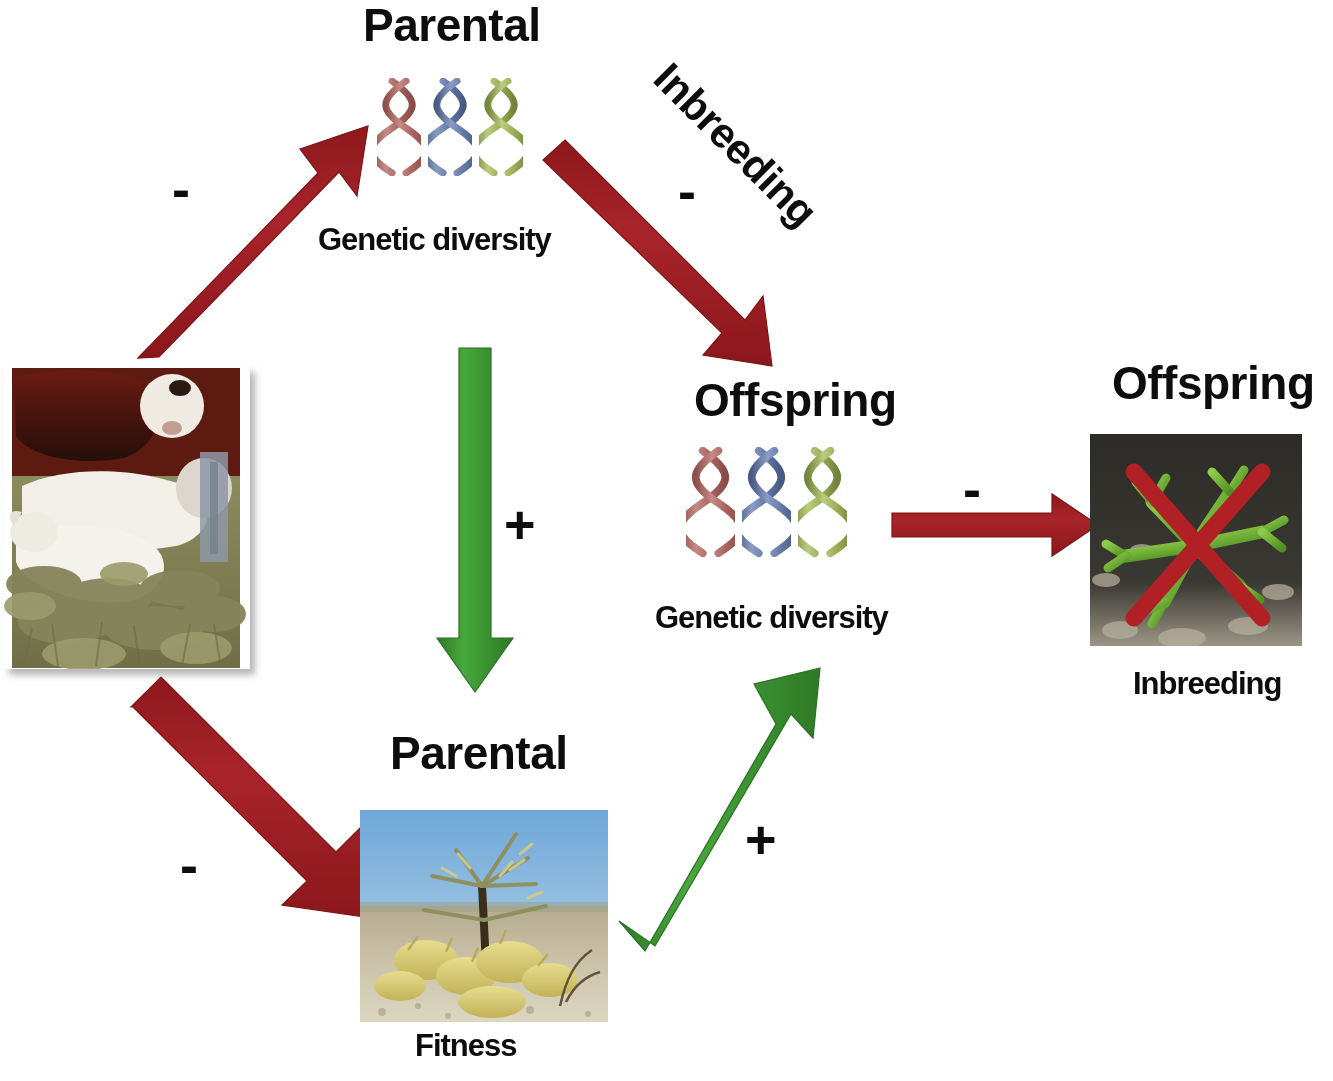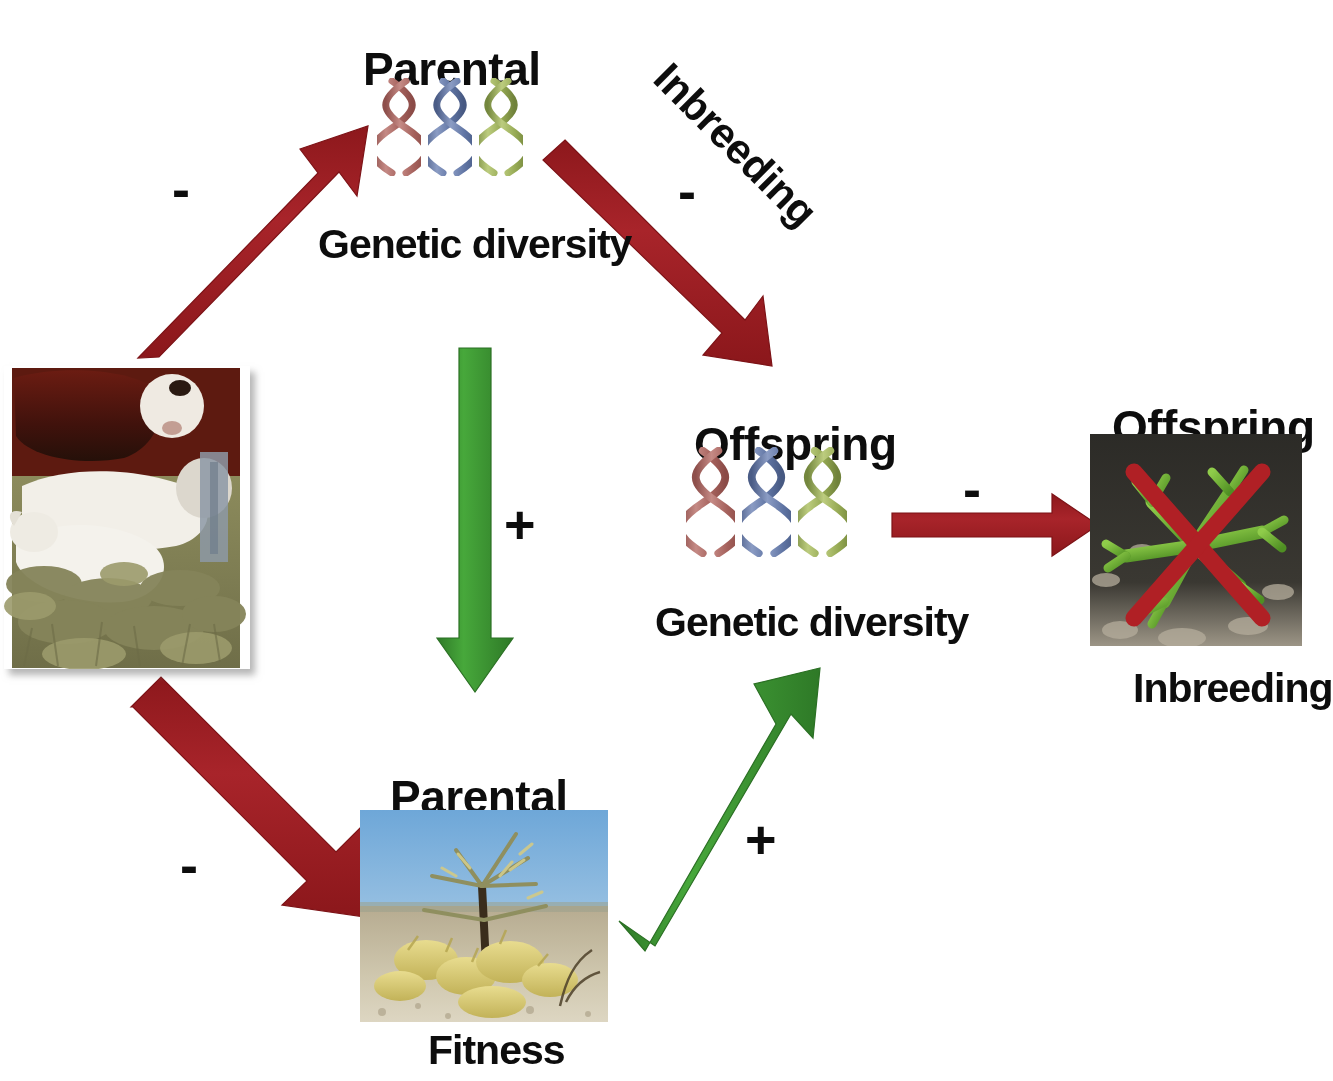--- a/index.html
+++ b/index.html
@@ -21,24 +21,23 @@
     position: absolute;
     font-family: "Liberation Sans", sans-serif;
     font-weight: bold;
     color: #0d0d0d;
     white-space: nowrap;
     letter-spacing: -0.5px;
     line-height: 1;
   }
   .title-lbl {
     font-size: 46px;
-    margin-top: 44px;
   }
   .cap-lbl {
-    font-size: 41px;
+    font-size: 31px;
     letter-spacing: -1px;
   }
   .sign-lbl {
     font-size: 54px;
     font-weight: bold;
     line-height: 1;
   }
   .rot-lbl {
     font-size: 42px;
     transform-origin: left top;
@@ -446,15 +445,15 @@
       <g fill="#a89d83" opacity="0.6">
         <circle cx="22" cy="202" r="4"></circle>
           <circle cx="88" cy="206" r="3"></circle>
         <circle cx="170" cy="200" r="4"></circle>
           <circle cx="228" cy="204" r="3"></circle>
         <circle cx="58" cy="196" r="3"></circle>
       </g>
     </svg>
   </div>
 
-  <div class="lbl cap-lbl" style="left:428px; top:1030px;">Fitness</div>
+  <div class="lbl cap-lbl" style="left:415px; top:1030px;">Fitness</div>
 
 </div>
 
 </body></html>

